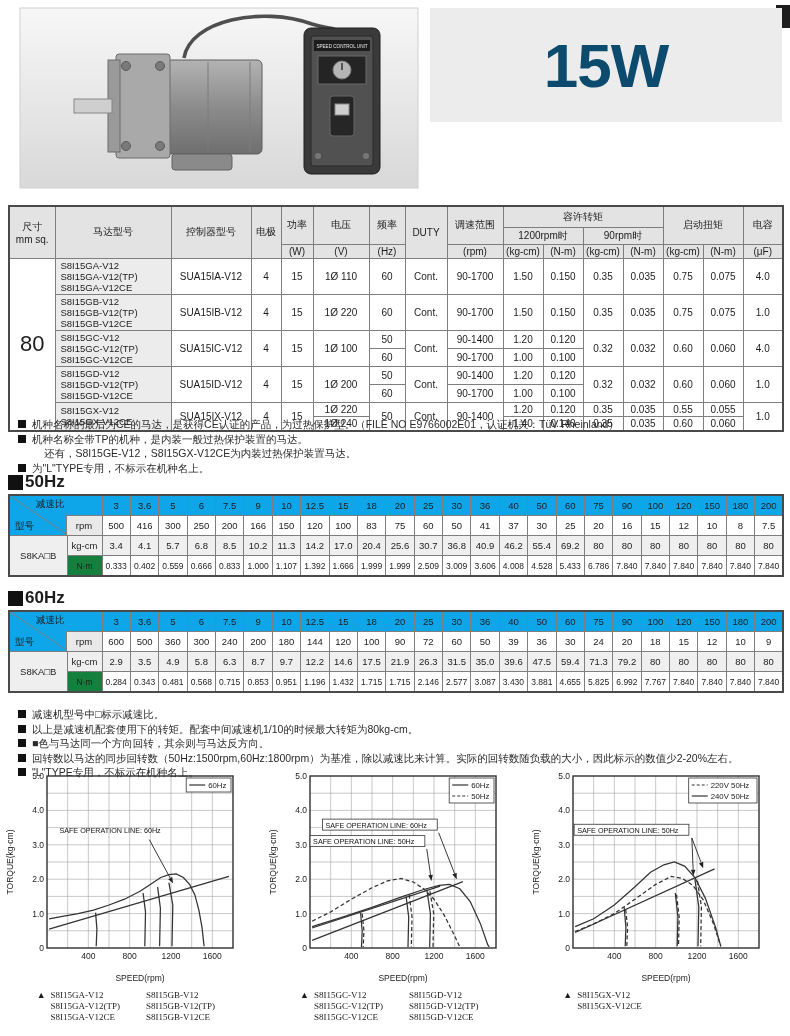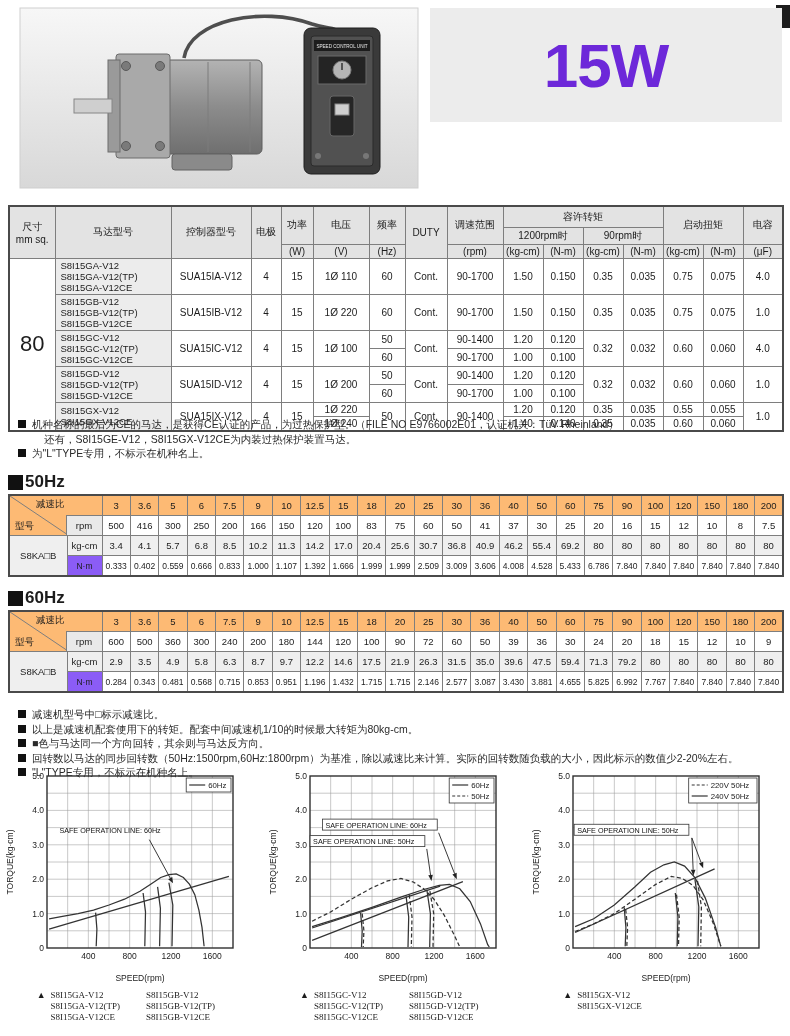--- a/index.html
+++ b/index.html
@@ -3,21 +3,21 @@
 <meta charset="utf-8">
 <style>
   html,body{margin:0;padding:0;background:#fff;}
   #page{position:relative;width:790px;height:1036px;background:#fff;overflow:hidden;
         font-family:"Liberation Sans","DejaVu Sans",sans-serif;color:#1c1c1c;}
   
   #photo-wrap{position:absolute;left:12px;top:4px;width:412px;height:188px;}
   #corner-tab{position:absolute;right:0;top:5px;width:14px;height:23px;background:#1d1d1d;}
   #wattage-box{position:absolute;left:430px;top:8px;width:352px;height:114px;background:#ececec;
                display:flex;align-items:center;justify-content:center;}
-  #wattage-box span{font-size:62px;font-weight:bold;color:#6d28d9;letter-spacing:-1px;}
+  #wattage-box span{font-size:62px;font-weight:bold;color:#0c4a6e;letter-spacing:-1px;}
   #subtitle-bar{position:absolute;left:430px;top:122px;width:352px;height:47px;background:#a8a8a8;
                 color:#fff;font-weight:bold;font-size:15px;line-height:20px;padding:4px 0 0 13px;box-sizing:border-box;}
   
   table{border-collapse:collapse;table-layout:fixed;}
   .spec{position:absolute;left:8px;top:205px;width:774px;font-size:10px;}
   .spec th,.spec td{border:1px solid #7e7e7e;padding:1px 2px;text-align:center;vertical-align:middle;}
   .spec{border:2px solid #4a4a4a;}
   .spec th{background:#e3e3e3;font-weight:normal;}
   .spec .model-cell{background:#ececec;text-align:left;padding-left:5px;font-size:9.5px;line-height:11px;}
   .spec .size-cell{font-size:22px;background:#fff;}
@@ -27,29 +27,29 @@
   #notes-top{position:absolute;left:10px;top:409px;width:770px;}
   #notes-bottom{position:absolute;left:10px;top:699px;width:778px;}
   .notes li{position:relative;padding-left:14px;}
   .notes li .sq{position:absolute;left:0;top:3px;width:8px;height:8px;background:#111;}
   .notes li.indent{padding-left:26px;}
   
   .gear-sec-title{position:absolute;left:8px;display:flex;align-items:center;font-size:17px;font-weight:bold;}
   .gear-sec-title .bsq{width:15px;height:15px;background:#111;margin-right:2px;}
   .gear{position:absolute;left:8px;width:776px;font-size:9.5px;border:2px solid #4a4a4a;}
   .gear td{border:1px solid #7e7e7e;text-align:center;padding:0;height:19px;}
-  .gear .ratio-row td{background:#fdba74;}
+  .gear .ratio-row td{background:#0ea5e9;}
   .gear .kgcm-row td{background:#efefef;}
   .gear .corner{position:relative;background:#e9e9e9;padding:0;}
   .gear .corner .ratio-lab{position:absolute;top:2px;left:26px;font-size:9.5px;}
   .gear .corner .model-lab{position:absolute;bottom:2px;left:5px;font-size:9.5px;}
   .gear .corner .rpm-box{position:absolute;right:0;bottom:0;width:35px;height:19px;line-height:19px;
         border-left:1px solid #7e7e7e;border-top:1px solid #7e7e7e;background:#e9e9e9;}
   .gear .lab-cell{background:#e9e9e9;}
-  .gear .unit-cell{background:#8b5cf6;}
+  .gear .unit-cell{background:#15803d;}
   .gear .nm-row td{font-size:8.5px;}
   
   #charts{position:absolute;left:0;top:768px;width:790px;display:flex;justify-content:space-around;}
   .chart-block{width:258px;}
   .caption{margin-left:34px;margin-top:2px;display:flex;font-family:"Liberation Serif","DejaVu Serif",serif;
            font-size:9px;line-height:11px;}
   .caption .tri{margin-right:5px;font-size:9px;}
   .caption .col{margin-right:26px;white-space:nowrap;}
 </style>
 </head>
@@ -292,20 +292,21 @@
           <td>0.35</td>
           <td>0.035</td>
           <td>0.60</td>
           <td>0.060</td>
         </tr>
       </tbody>
   </table>
 
   <ul class="notes" id="notes-top">
       <li><span class="sq"></span><span>机种名称的最后为CE的马达，是获得CE认证的产品，为过热保护型。（FILE NO E9766002E01，认证机关：TüV Rheinland）</span></li>
+      <li><span class="sq"></span><span>机种名称全带TP的机种，是内装一般过热保护装置的马达。</span></li>
       <li class="indent"><span>还有，S8I15GE-V12，S8I15GX-V12CE为内装过热保护装置马达。</span></li>
       <li><span class="sq"></span><span>为"L"TYPE专用，不标示在机种名上。</span></li>
     </ul>
 
   <div id="gear-sections"></div>
 
   <ul class="notes" id="notes-bottom">
       <li><span class="sq"></span><span>减速机型号中□标示减速比。</span></li>
       <li><span class="sq"></span><span>以上是减速机配套使用下的转矩。配套中间减速机1/10的时候最大转矩为80kg-cm。</span></li>
       <li><span class="sq"></span><span>■色与马达同一个方向回转，其余则与马达反方向。</span></li>

